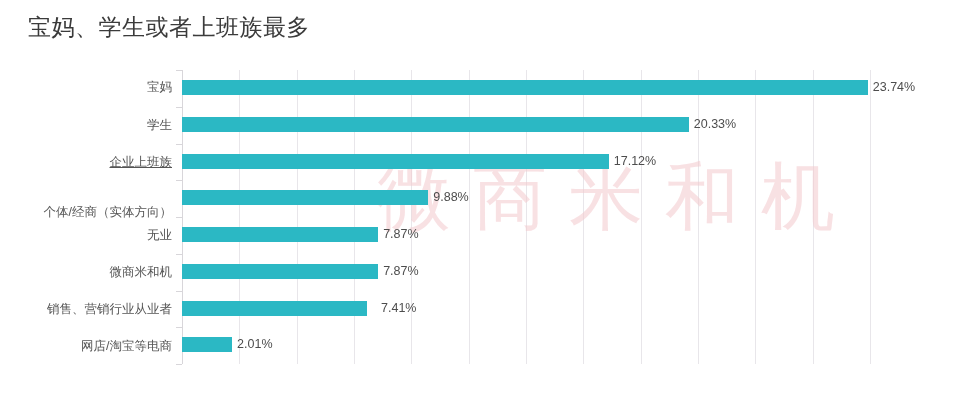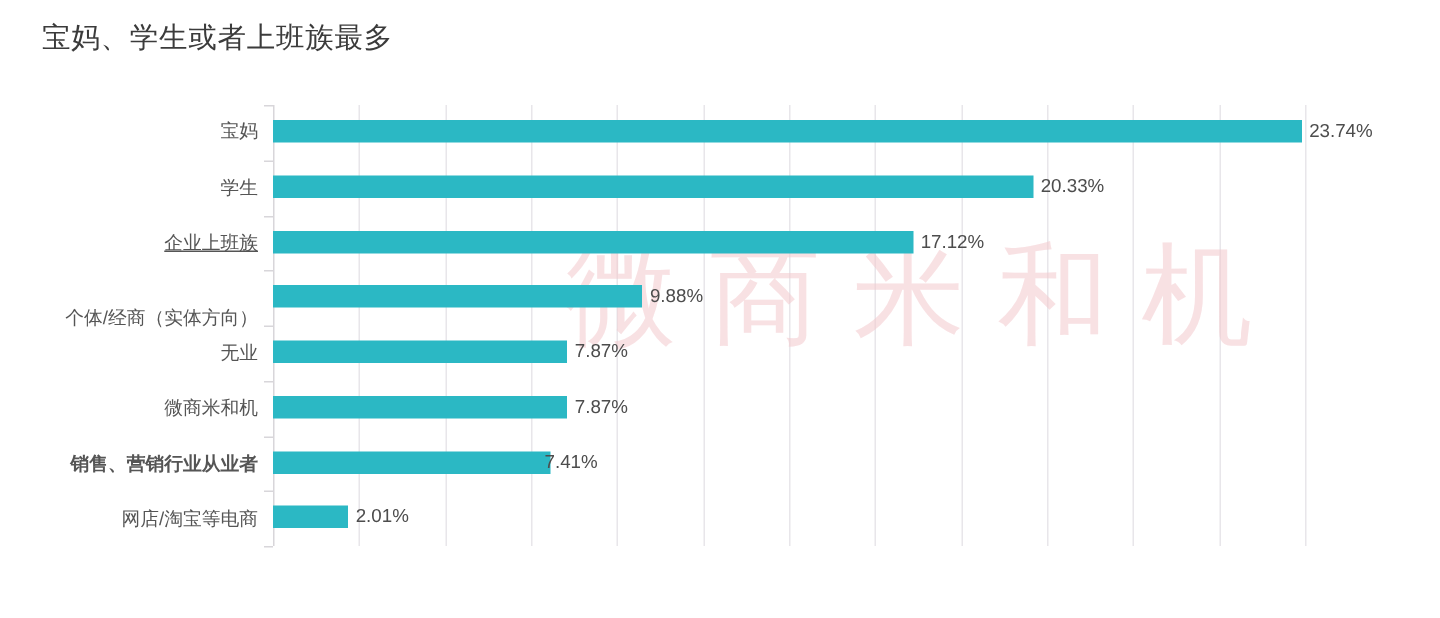--- a/index.html
+++ b/index.html
@@ -18,21 +18,21 @@
     position: relative;
     width: 960px;
     height: 412px;
     background: #ffffff;
   }
 
   .chart-title {
     position: absolute;
     left: 28px;
     top: 12px;
-    font-size: 19px;
+    font-size: 23px;
     color: #3b3b3b;
     letter-spacing: 0.5px;
     white-space: nowrap;
     font-weight: 400;
   }
 
   
   .plot-area {
     position: absolute;
     left: 182px;
@@ -165,21 +165,21 @@
       <div class="y-tick" style="top: 294px;"></div>
     </div>
 
   <div class="cat-labels" id="cat-labels">
       <div class="cat-label" style="top: 10px; font-family: Liberation Mono, monospace;">宝妈</div>
       <div class="cat-label" style="top: 47px;">学生</div>
       <div class="cat-label" style="top: 84px; text-decoration: underline;">企业上班族</div>
       <div class="cat-label" style="top: 134px;">个体/经商（实体方向）</div>
       <div class="cat-label" style="top: 157px;">无业</div>
       <div class="cat-label" style="top: 194px;">微商米和机</div>
-      <div class="cat-label" style="top: 231px; font-weight: bold;">销售、营销行业从业者</div>
+      <div class="cat-label" style="top: 231px;">销售、营销行业从业者</div>
       <div class="cat-label" style="top: 268px;">网店/淘宝等电商</div>
     </div>
 
   <div class="plot-area">
     <div class="gridlines" id="gridlines">
         <div class="gridline" style="left: 57px;"></div>
         <div class="gridline" style="left: 115px;"></div>
         <div class="gridline" style="left: 172px;"></div>
         <div class="gridline" style="left: 229px;"></div>
         <div class="gridline" style="left: 287px;"></div>
@@ -212,21 +212,21 @@
         <div class="bar-row" style="top: 147px; height: 36.75px;">
           <div class="bar" style="width: 196.18px; background: rgb(43, 184, 196);"></div>
           <div class="bar-value" style="left: 201.18px;">7.87%</div>
         </div>
         <div class="bar-row" style="top: 184px; height: 36.75px;">
           <div class="bar" style="width: 196.18px; background: rgb(43, 184, 196);"></div>
           <div class="bar-value" style="left: 201.18px;">7.87%</div>
         </div>
         <div class="bar-row" style="top: 221px; height: 36.75px;">
           <div class="bar" style="width: 184.713px; background: rgb(43, 184, 196);"></div>
-          <div class="bar-value" style="left: 181px;">7.41%</div>
+          <div class="bar-value" style="left: 199px;">7.41%</div>
         </div>
         <div class="bar-row" style="top: 257px; height: 36.75px;">
           <div class="bar" style="width: 50.1043px; background: rgb(43, 184, 196);"></div>
           <div class="bar-value" style="left: 55.1043px;">2.01%</div>
         </div>
       </div>
   </div>
 
 </div>
 

